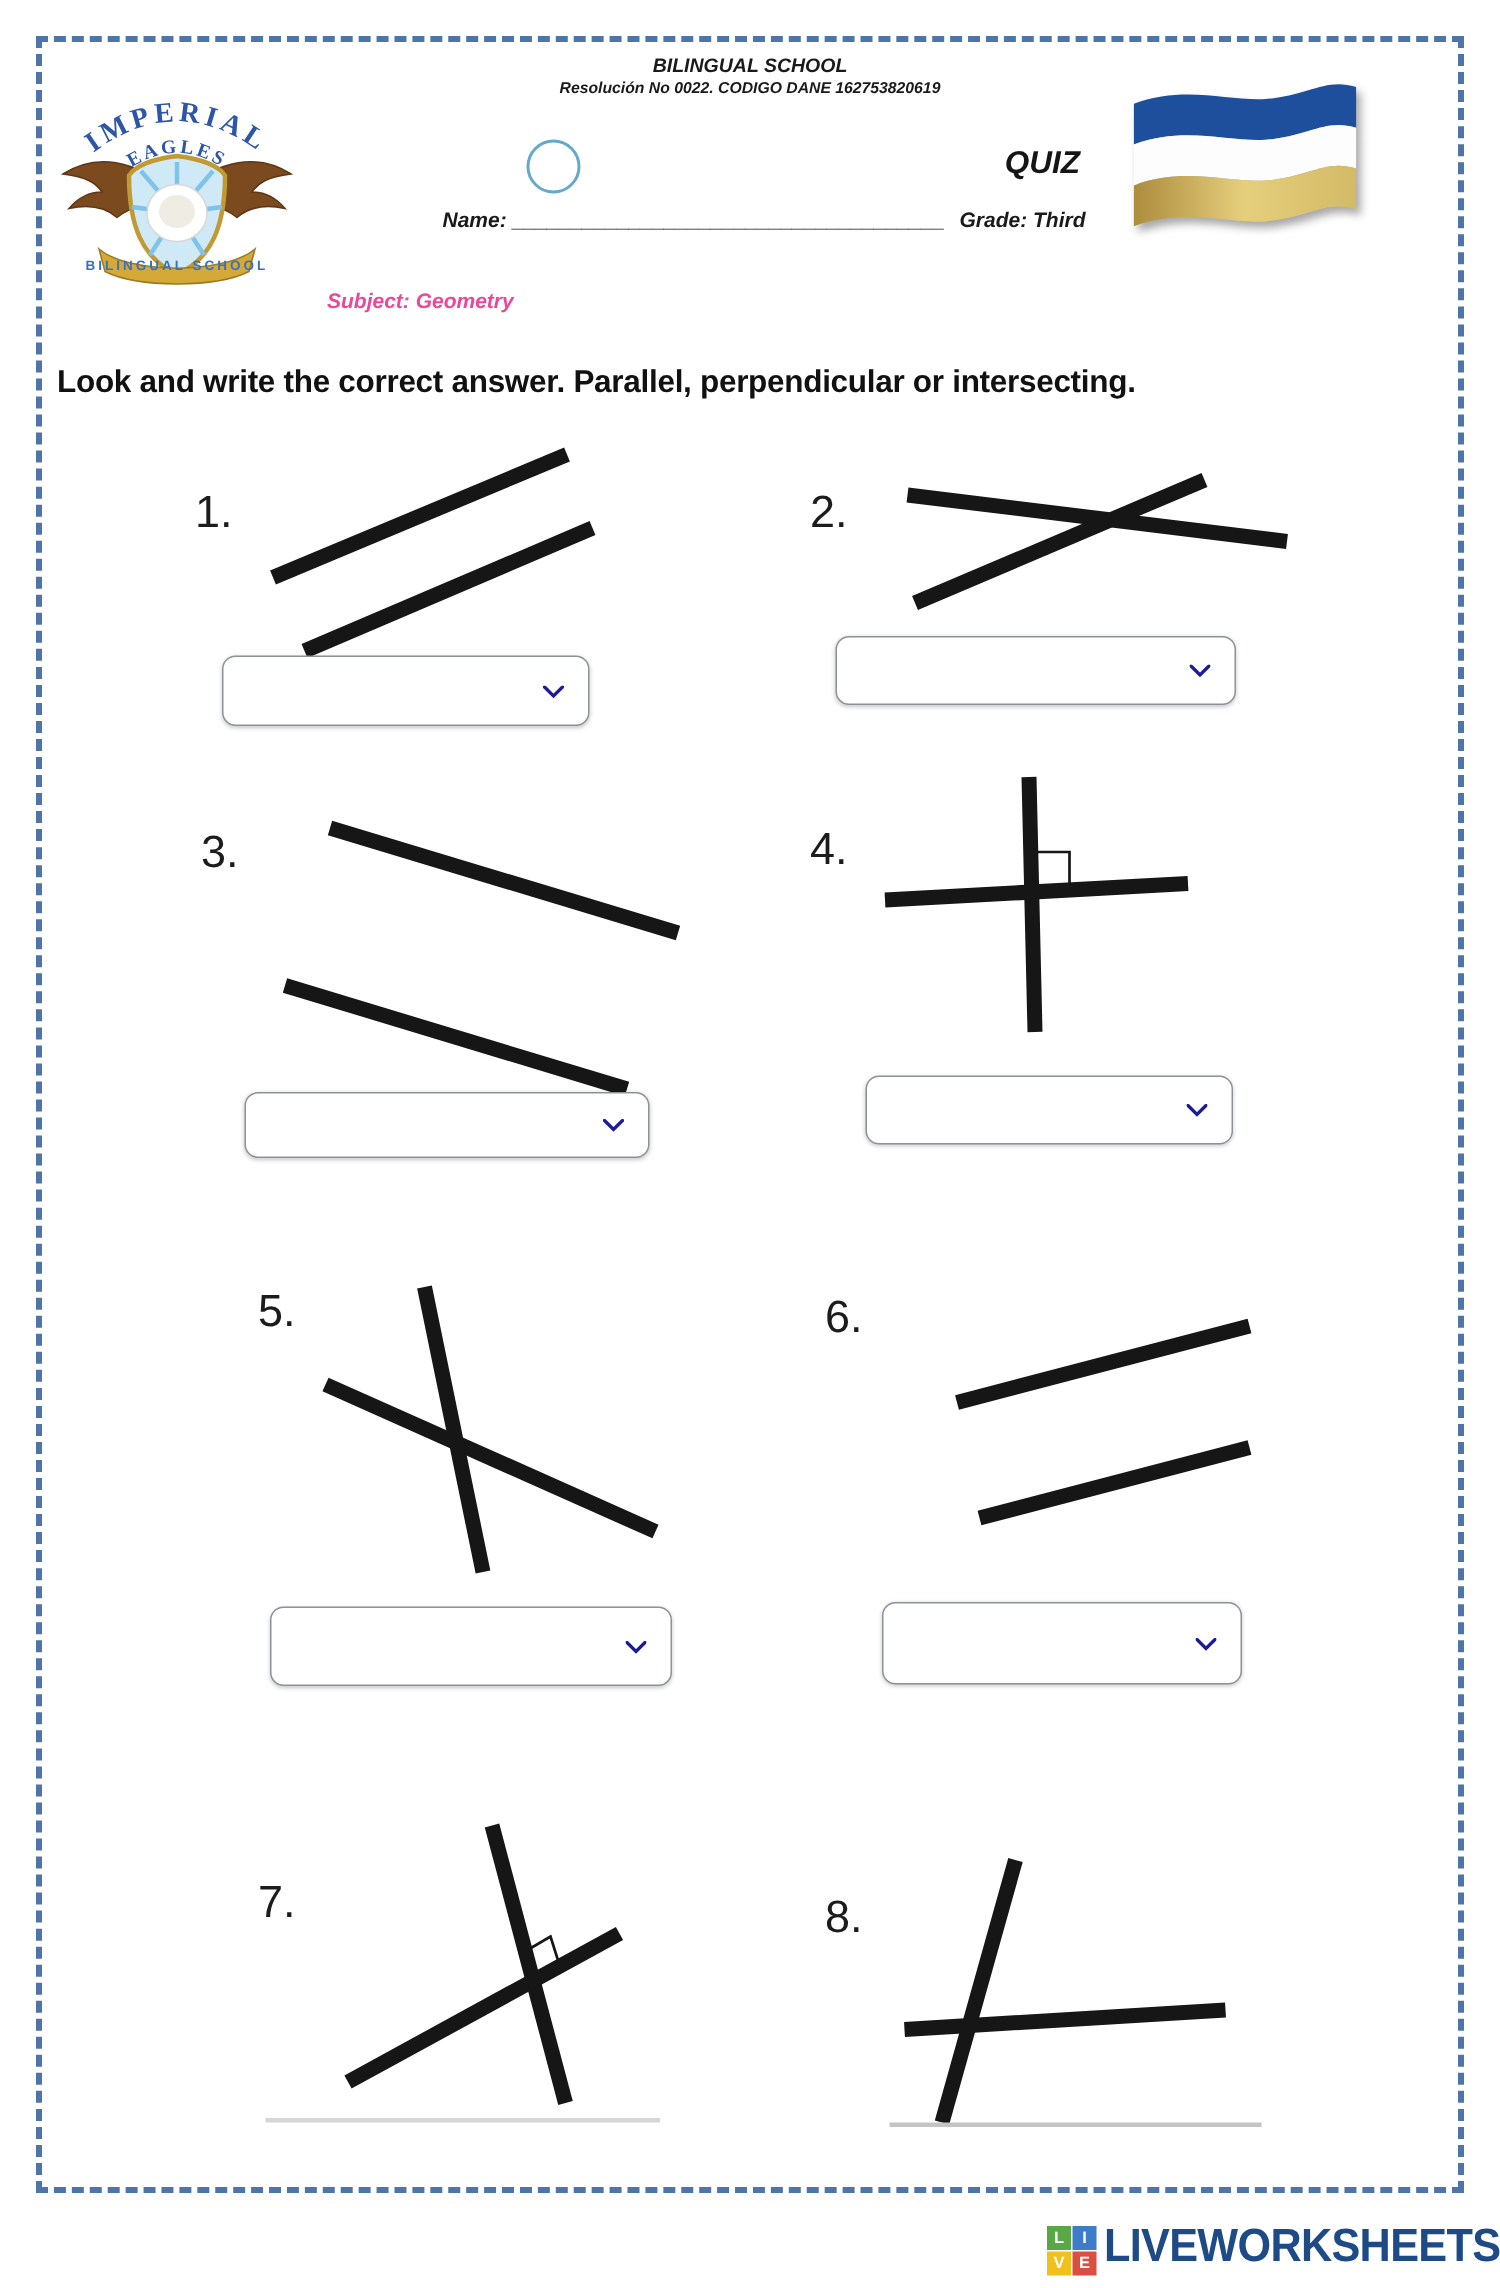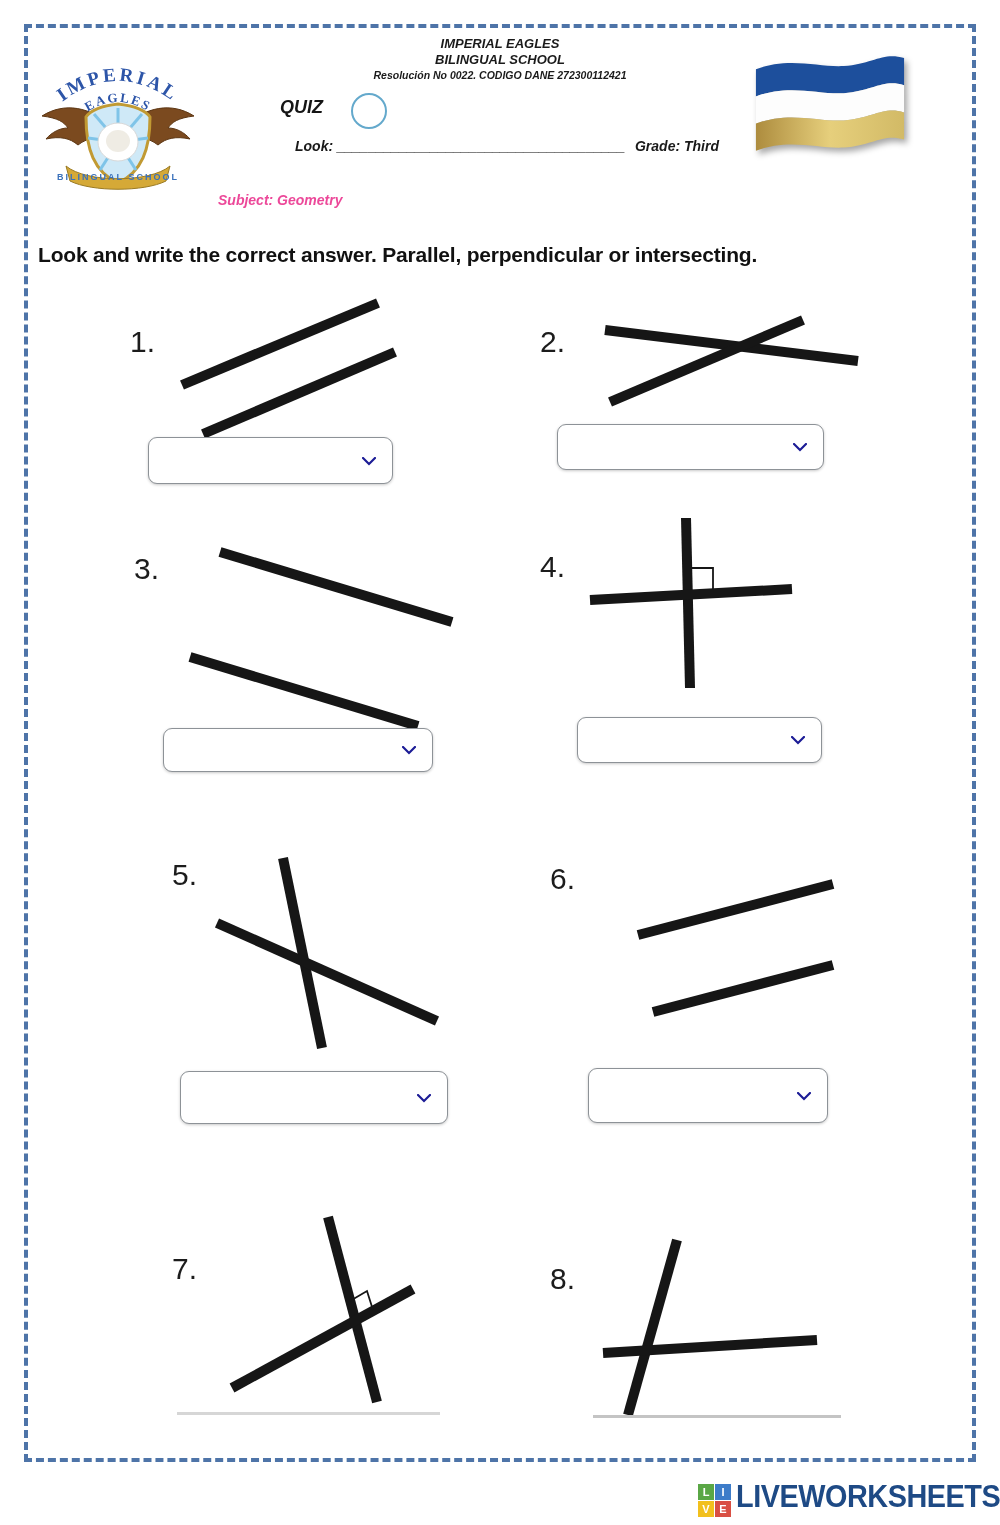--- a/index.html
+++ b/index.html
@@ -10,22 +10,22 @@
 
   .border-box { left:24px; top:24px; width:952px; height:1438px;
                 border:4px dashed #4e74a8; }
 
   
   .hdr-center { left:280px; top:36px; width:440px; text-align:center;
                 font-style:italic; font-weight:bold; color:#1a1a1a; }
   .hdr-line1 { font-size:13px; line-height:16px; }
   .hdr-line2 { font-size:13px; line-height:16px; }
   .hdr-line3 { font-size:10.5px; line-height:15px; }
-  .quiz-title { left:280px; top:97px; width:440px; text-align:left;
-                font-size:18px; font-weight:bold; font-style:italic; color:#151515; }
+  .quiz-title { left:280px; top:97px; width:440px; text-align:right;
+                font-size:21px; font-weight:bold; font-style:italic; color:#151515; }
   .quiz-circle { left:351px; top:93px; width:36px; height:36px; border:2px solid #64a9cc;
                  border-radius:50%; background:transparent; }
   .name-row { left:295px; top:138px; width:420px; font-size:14px; font-weight:bold;
               font-style:italic; color:#1a1a1a; white-space:nowrap; }
   .name-row .grade { margin-left:6px;text-align:center; }
   .subject { left:218px; top:192px; font-size:14px; font-weight:bold; font-style:italic; color:#ec4899; }
 
   .logo-wrap { left:38px; top:42px; width:160px; height:150px; }
   .logo-caption { left:38px; top:172px; width:160px; text-align:center; font-size:9px;
                   font-weight:bold; color:#3a71bb; letter-spacing:2px; }
@@ -92,28 +92,27 @@
         <textPath href="#arcT" startOffset="50%" text-anchor="middle">IMPERIAL</textPath>
       </text>
       <text font-family="Liberation Serif, serif" font-weight="bold" font-size="13" fill="#2d55a8" letter-spacing="2">
         <textPath href="#arcB" startOffset="50%" text-anchor="middle">EAGLES</textPath>
       </text>
     </svg>
   </div>
   <div class="abs logo-caption">BILINGUAL SCHOOL</div>
 
   <div class="abs hdr-center">
-    <div class="hdr-line1">IMPERIAL EAGLES</div>
     <div class="hdr-line2">BILINGUAL SCHOOL</div>
-    <div class="hdr-line3">Resolución No 0022. CODIGO  DANE  272300112421</div>
+    <div class="hdr-line3">Resolución No 0022. CODIGO  DANE  162753820619</div>
   </div>
   <div class="abs quiz-circle"></div>
   <div class="abs quiz-title">QUIZ</div>
   <div class="abs name-row">
-    <span>Look:</span>
+    <span>Name:</span>
     <span>_____________________________________</span>
     <span class="grade">Grade: Third</span>
   </div>
   <div class="abs subject">Subject: Geometry</div>
 
   <svg class="abs flag" viewBox="0 0 162 130" preserveAspectRatio="none">
     <defs>
       <linearGradient id="goldG" x1="0" y1="0" x2="1" y2="0">
         <stop offset="0" stop-color="#ad8c3e"></stop>
           <stop offset="0.5" stop-color="#e6cf7c"></stop>

